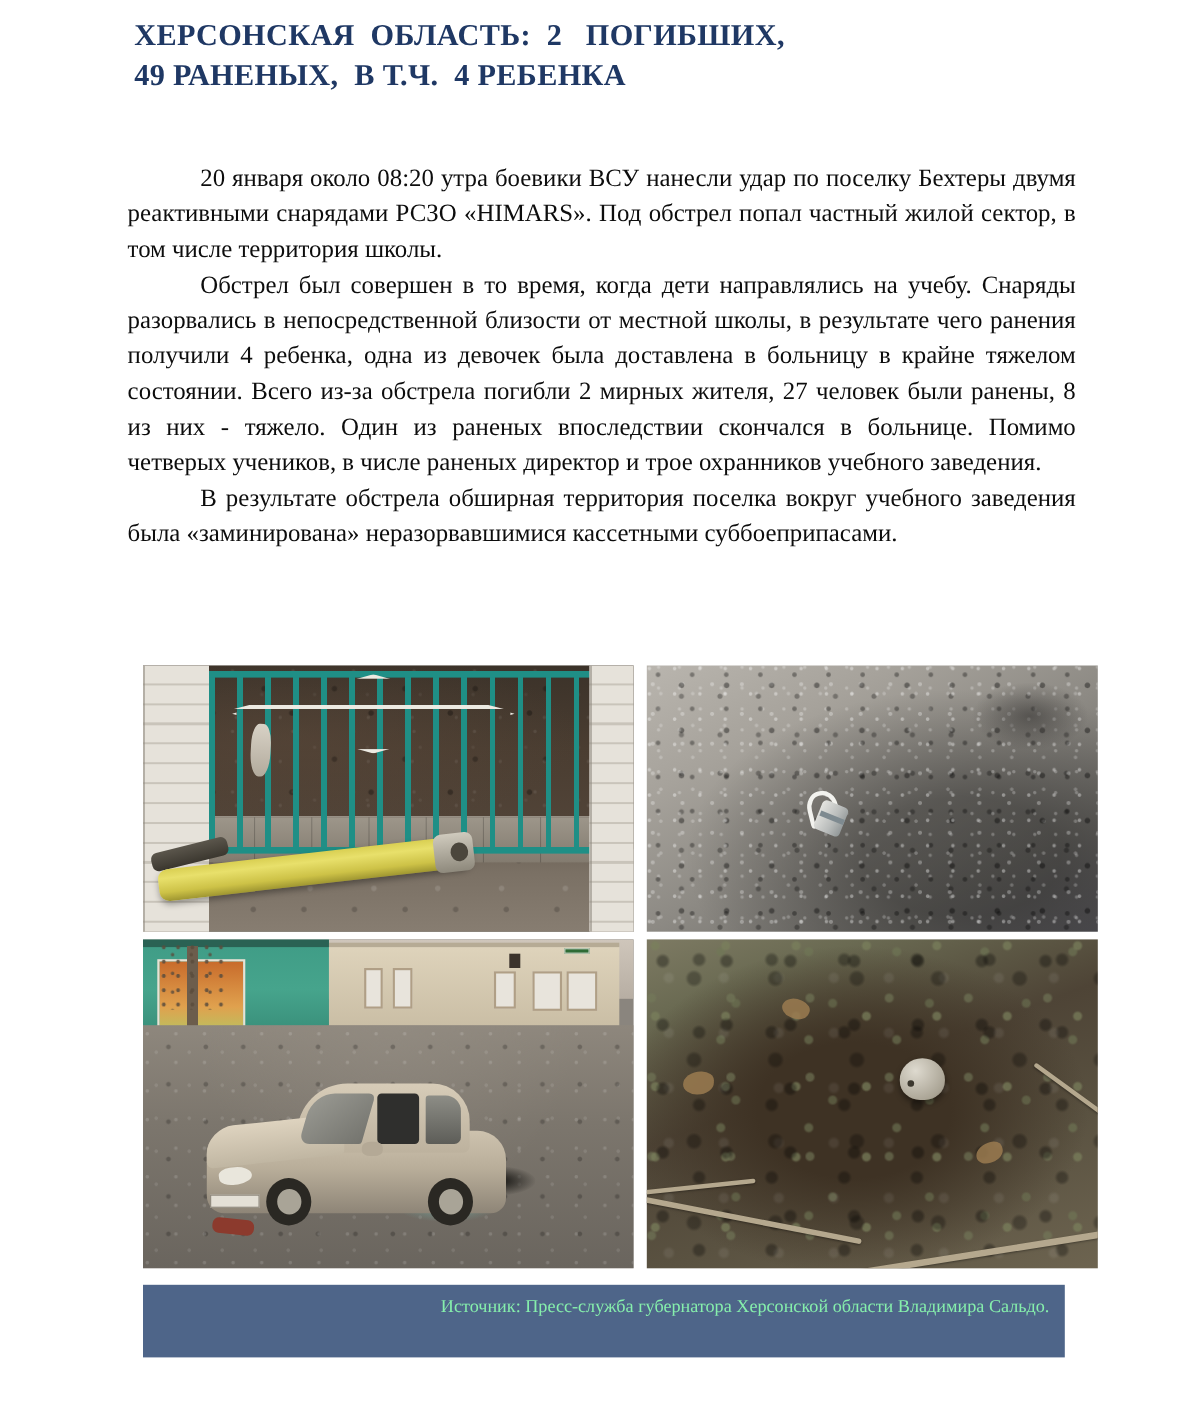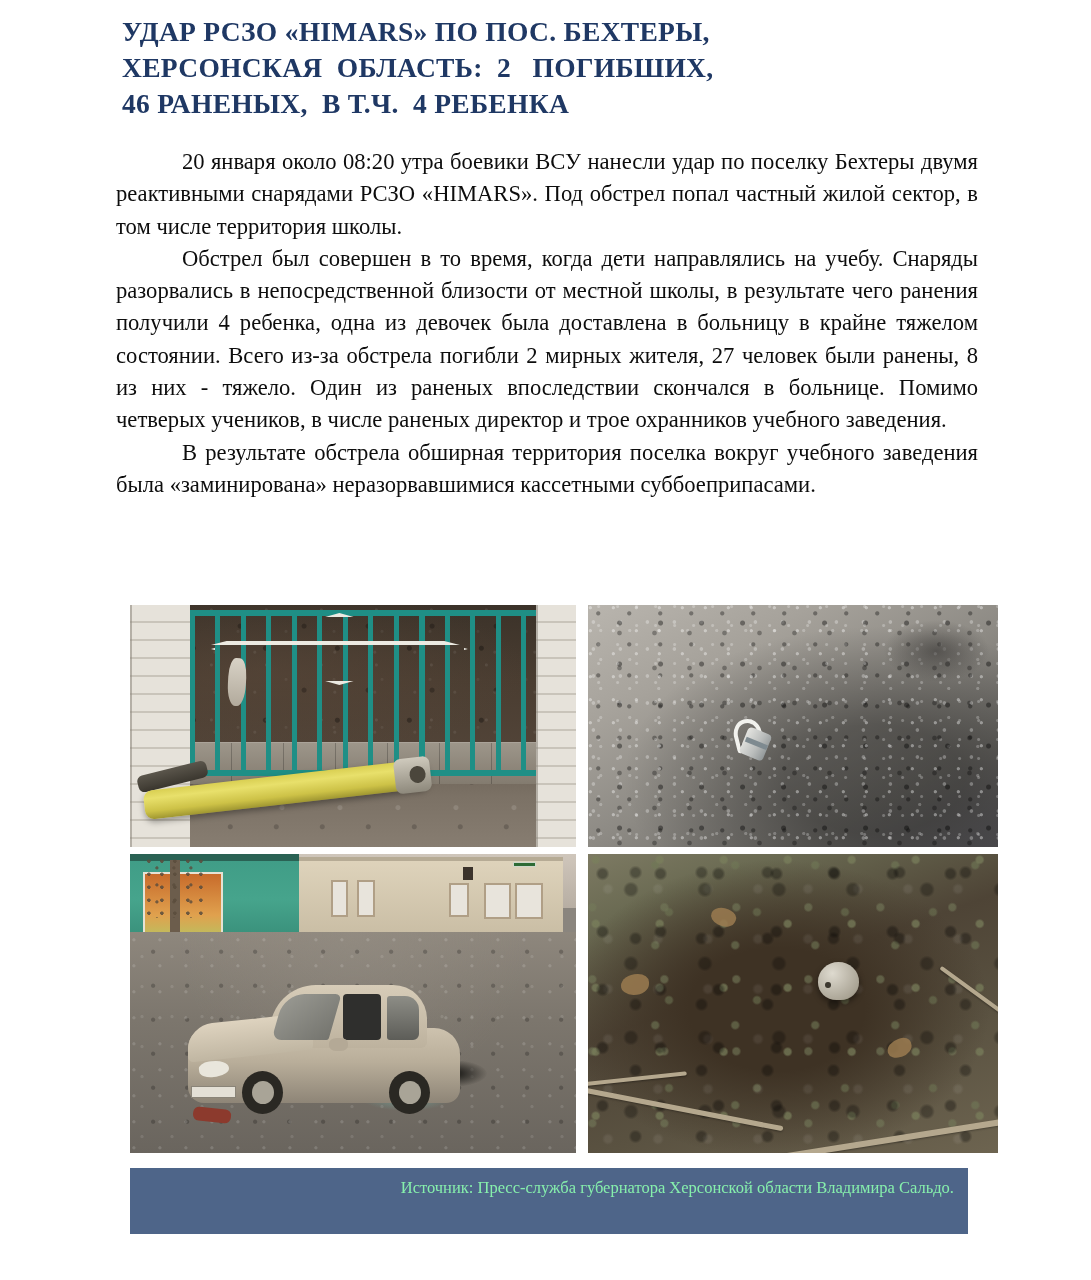--- a/index.html
+++ b/index.html
@@ -430,23 +430,22 @@
     color: #86efac;
     white-space: nowrap;
   }
 </style>
 </head>
 <body>
 
 <div class="page">
 
   <div class="title-block">
-    <div class="title-line">УДАР РСЗО «HIMARS» ПО ПОС. БЕХТЕРЫ,</div>
     <div class="title-line">ХЕРСОНСКАЯ  ОБЛАСТЬ:  2   ПОГИБШИХ,</div>
-    <div class="title-line">46 РАНЕНЫХ,  В Т.Ч.  4 РЕБЕНКА</div>
+    <div class="title-line">49 РАНЕНЫХ,  В Т.Ч.  4 РЕБЕНКА</div>
   </div>
 
   <div class="article">
     <p class="para">20 января около 08:20 утра боевики ВСУ нанесли удар по поселку Бехтеры двумя реактивными снарядами РСЗО «HIMARS». Под обстрел попал частный жилой сектор, в том числе территория школы.</p>
     <p class="para">Обстрел был совершен в то время, когда дети направлялись на учебу. Снаряды разорвались в непосредственной близости от местной школы, в результате чего ранения получили 4 ребенка, одна из девочек была доставлена в больницу в крайне тяжелом состоянии. Всего из-за обстрела погибли 2 мирных жителя, 27 человек были ранены, 8 из них - тяжело. Один из раненых впоследствии скончался в больнице. Помимо четверых учеников, в числе раненых директор и трое охранников учебного заведения.</p>
     <p class="para">В результате обстрела обширная территория поселка вокруг учебного заведения была «заминирована» неразорвавшимися кассетными суббоеприпасами.</p>
   </div>
 
   <div class="photo-grid">
 

